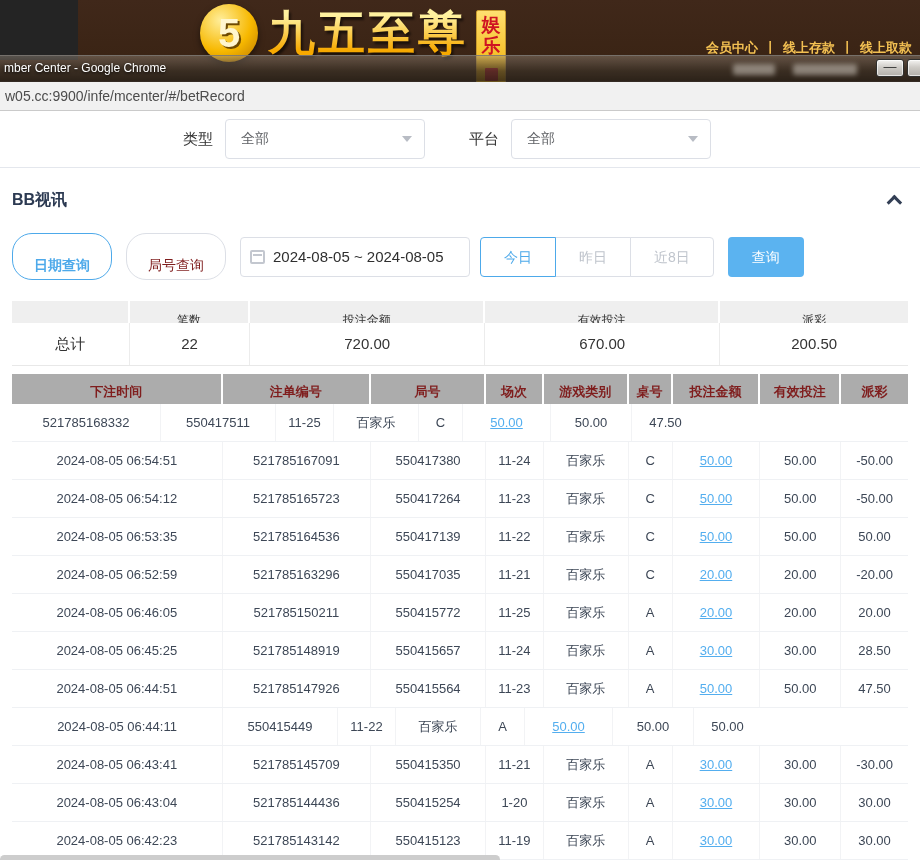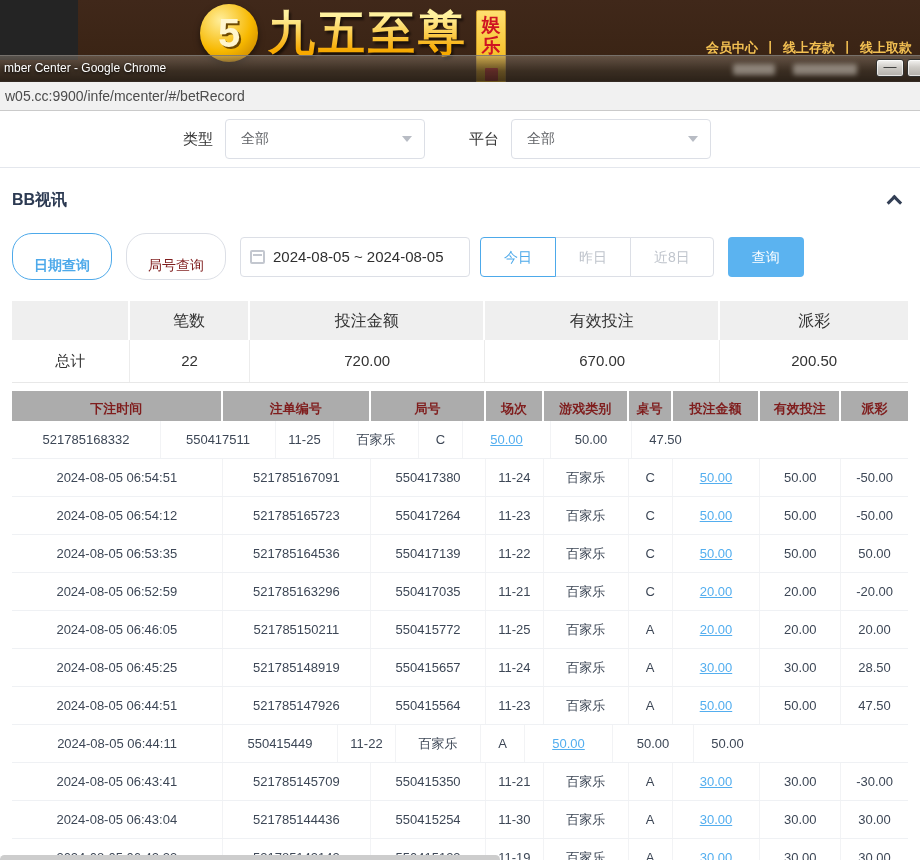--- a/index.html
+++ b/index.html
@@ -86,21 +86,21 @@
   .grp-btn.first { border-radius:4px 0 0 4px; margin-left:0; }
   .grp-btn.last { border-radius:0 4px 4px 0; }
   .grp-btn.active { color:#4da9ea; border-color:#4da9ea; position:relative; z-index:2; }
   .search-btn { margin-left:14px; height:40px; padding:0 24px; border:none; border-radius:4px;
     background:#5bb3f0; color:#fff; font-size:14px; line-height:40px; cursor:pointer; }
 
   
   .sum { margin:21px 12px 0; }
   .row-flex { display:flex; }
   .cell { text-align:center; overflow:hidden; white-space:nowrap; }
-  .sum-head .cell { background:#efefef; height:39px; line-height:39px; font-size:16px; color:#333;
+  .sum-head .cell { background:#efefef; height:22px; line-height:39px; font-size:12px; color:#333;
     border-right:2px solid #fff; }
   .sum-head .cell:last-child { border-right:none; }
   .sum-body .cell { height:42px; line-height:42px; font-size:15px; color:#333;
     border-right:1px solid #ececec; }
   .sum-body .cell:last-child { border-right:none; }
   .sum-body { border-bottom:1px solid #e8e8e8; }
   .sc1{width:118px;} .sc2{width:121px;} .sc3{width:235px;} .sc4{width:236px;} .sc5{width:188px;}
 
   
   .tbl { margin:8px 12px 0; }
@@ -334,21 +334,21 @@
     <div class="cell c6">A</div>
     <div class="cell c7"><a class="bet-link">30.00</a></div>
     <div class="cell c8">30.00</div>
     <div class="cell c9 neg">-30.00</div>
   </div>
 
   <div class="tbl-row">
     <div class="cell c1">2024-08-05 06:43:04</div>
     <div class="cell c2">521785144436</div>
     <div class="cell c3">550415254</div>
-    <div class="cell c4">11-30</div>
+    <div class="cell c4">1-20</div>
     <div class="cell c5">百家乐</div>
     <div class="cell c6">A</div>
     <div class="cell c7"><a class="bet-link">30.00</a></div>
     <div class="cell c8">30.00</div>
     <div class="cell c9">30.00</div>
   </div>
 
   <div class="tbl-row">
     <div class="cell c1">2024-08-05 06:42:23</div>
     <div class="cell c2">521785143142</div>

